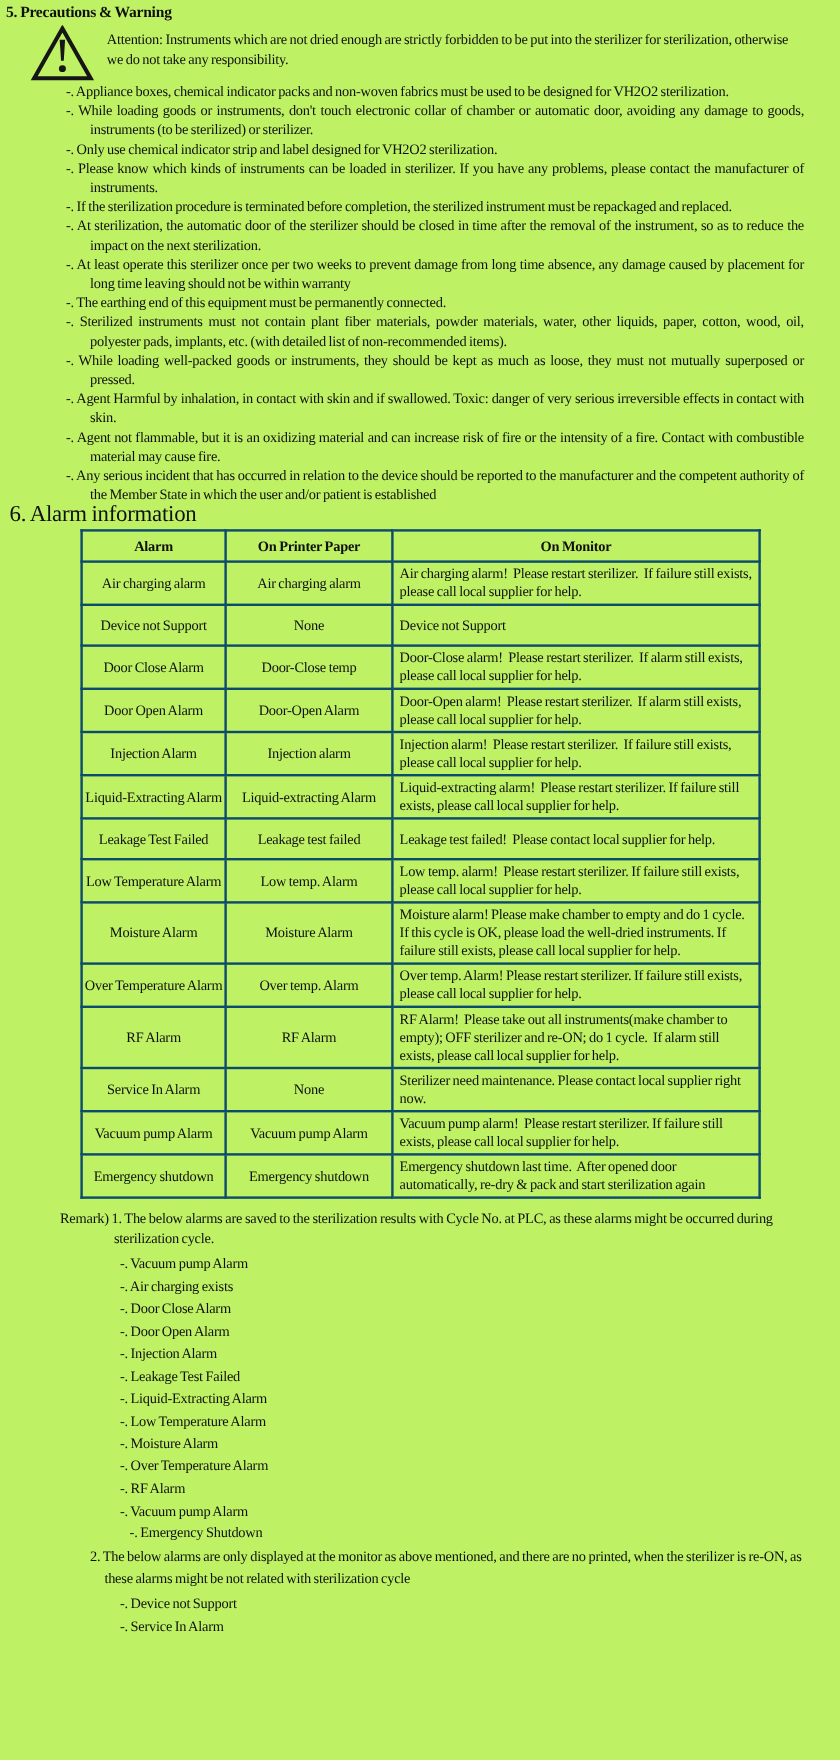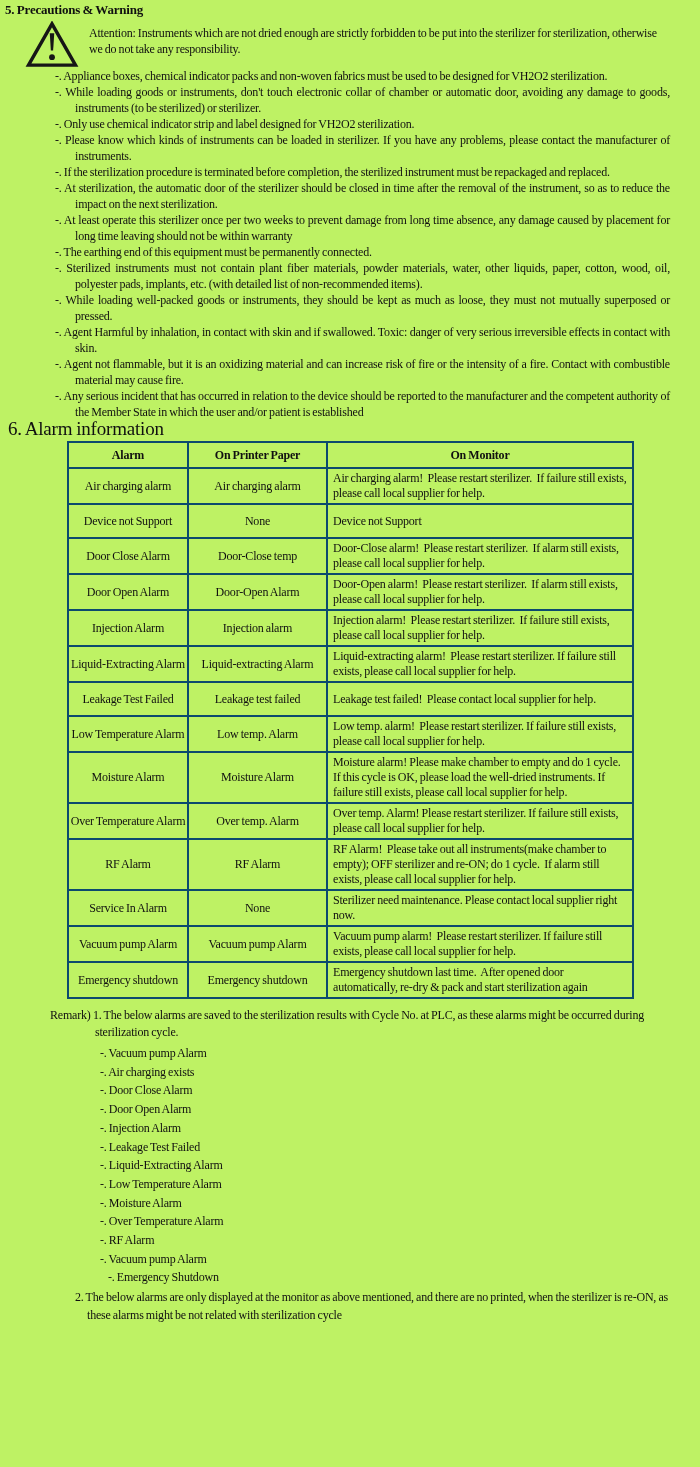--- a/index.html
+++ b/index.html
@@ -207,14 +207,18 @@
     <div class="alarm-li">-. Low Temperature Alarm</div>
     <div class="alarm-li">-. Moisture Alarm</div>
     <div class="alarm-li">-. Over Temperature Alarm</div>
     <div class="alarm-li">-. RF Alarm</div>
     <div class="alarm-li">-. Vacuum pump Alarm</div>
     <div class="alarm-li last">-. Emergency Shutdown</div>
   </div>
 
   <div class="remark2">2. The below alarms are only displayed at the monitor as above mentioned, and there are no printed, when the sterilizer is re-ON, as these alarms might be not related with sterilization cycle</div>
 
+  <div class="alarm-list2">
+    <div class="alarm-li">-. Device not Support</div>
+    <div class="alarm-li">-. Service In Alarm</div>
+  </div>
 
 </div>
 
 </body></html>

